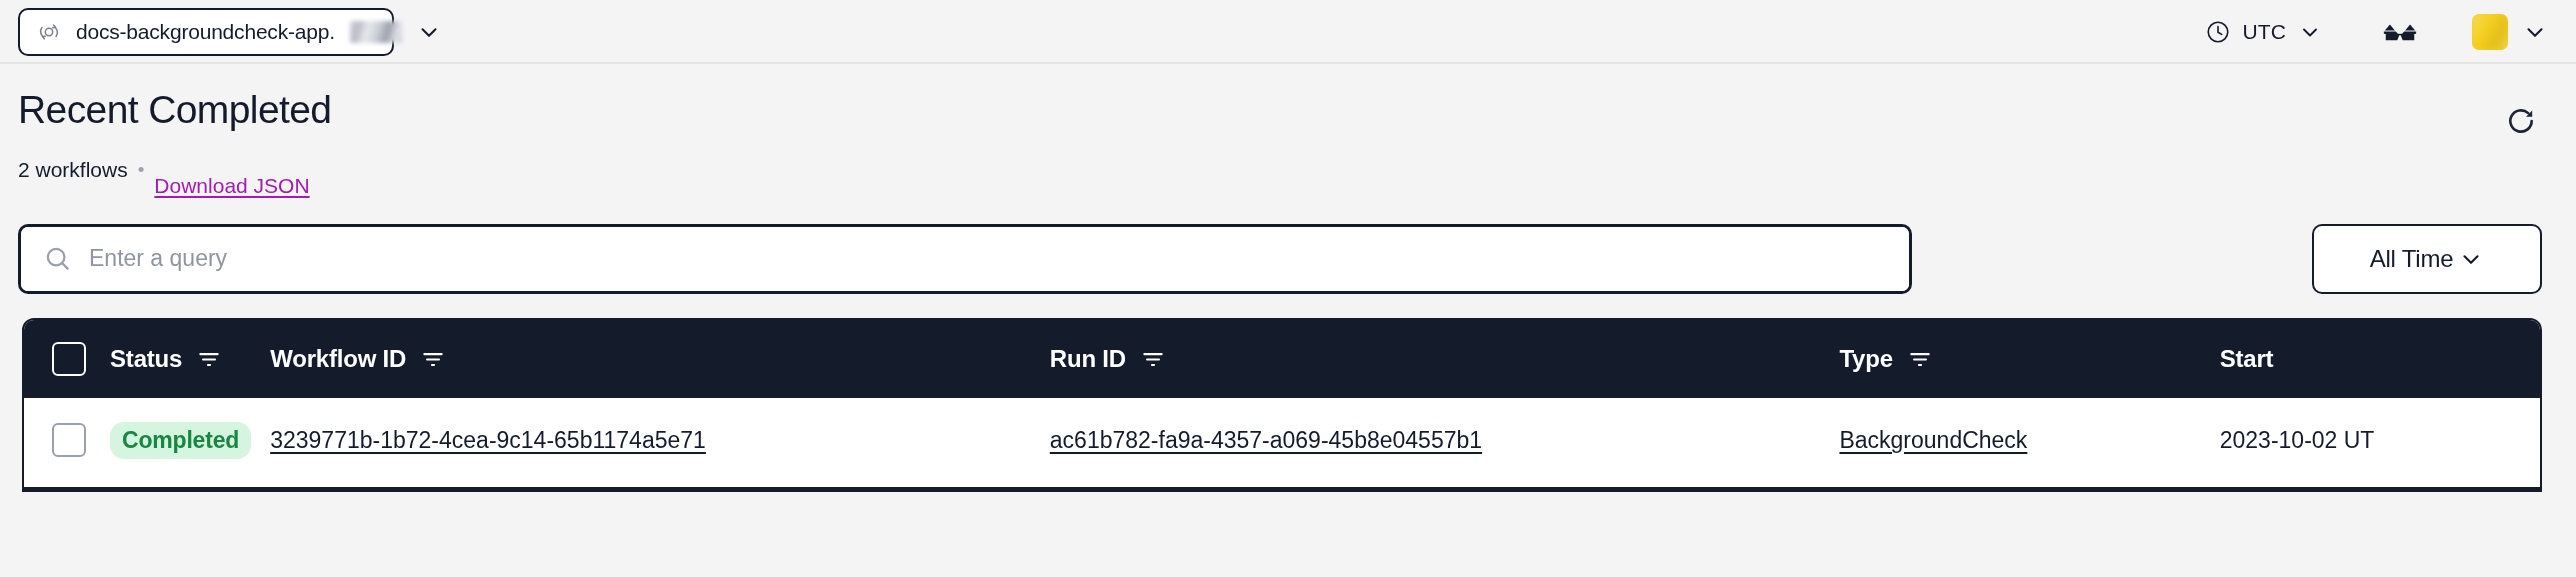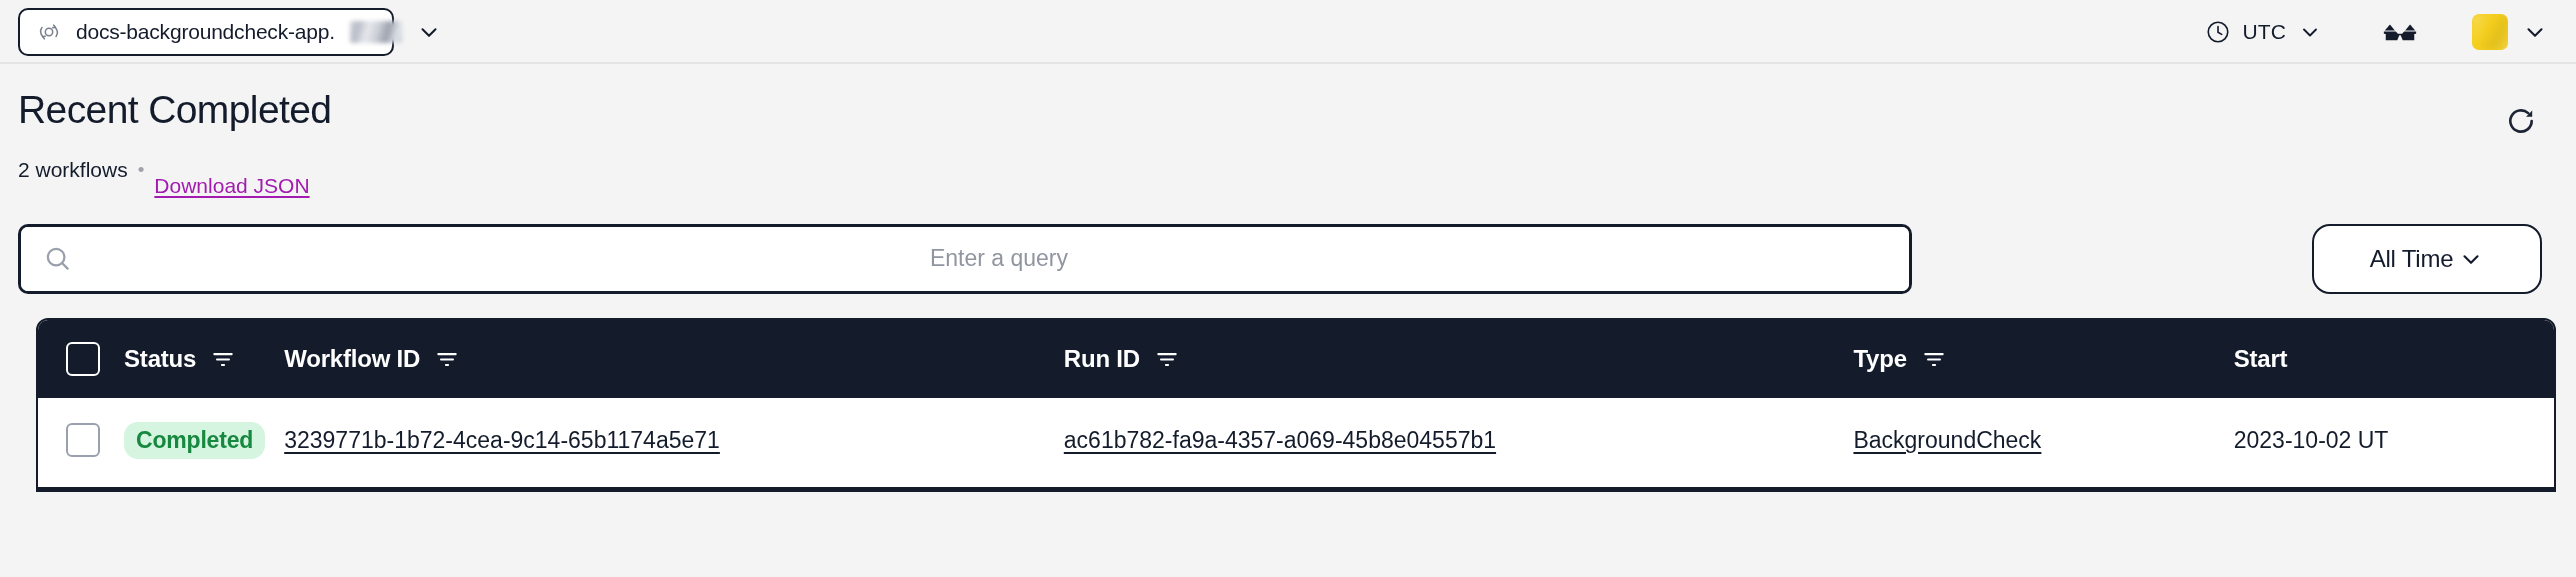--- a/index.html
+++ b/index.html
@@ -172,21 +172,20 @@
   .search-icon { width: 30px; height: 30px; flex:0 0 30px; }
   .search-input {
     border: 0;
     outline: 0;
     background: transparent;
     font-family: "Liberation Sans", sans-serif;
     font-size: 23px;
     color: #141c2c;
     width: 100%;
     padding: 0;
-    text-align: center;
   }
   .search-input::placeholder { color: #9095a0; opacity: 1; }
   .search-submit {
     width: 186px;
     background: #141c2c;
     color: #ffffff;
     font-family: "Liberation Sans", sans-serif;
     font-size: 24px;
     font-weight: 400;
     border: 0;
@@ -195,34 +194,34 @@
   }
 
   .time-select {
     position: absolute;
     right: 16px;
     top: 0;
     height: 70px;
     width: 230px;
     background: #ffffff;
     border: 2.5px solid #141c2c;
-    border-radius: 18px;
+    border-radius: 10px;
     display: flex;
     align-items: center;
     justify-content: center;
     gap: 5px;
     cursor: pointer;
   }
   .time-label { font-size: 24px; color: #141c2c; letter-spacing: -0.2px; }
   .time-chev { width: 26px; height: 26px; flex:0 0 26px; }
 
   
   .table-wrap {
     margin-top: 24px;
-    margin-left: 18px;
+    margin-left: 4px;
     width: 2520px;
     border: 2.5px solid #141c2c;
     border-radius: 12px 12px 0 0;
     overflow: hidden;
     background: #fff;
   }
   table { width: 100%; border-collapse: collapse; table-layout: fixed; }
 
   thead tr { background: #141c2c; }
   thead th {

